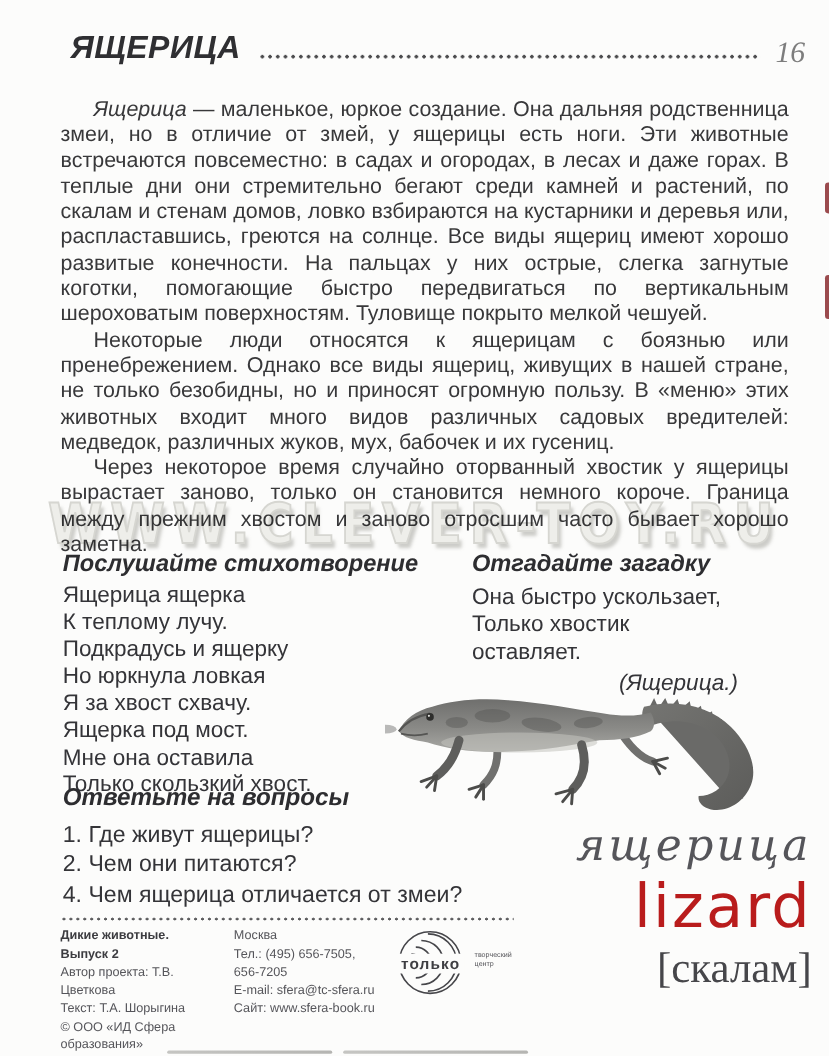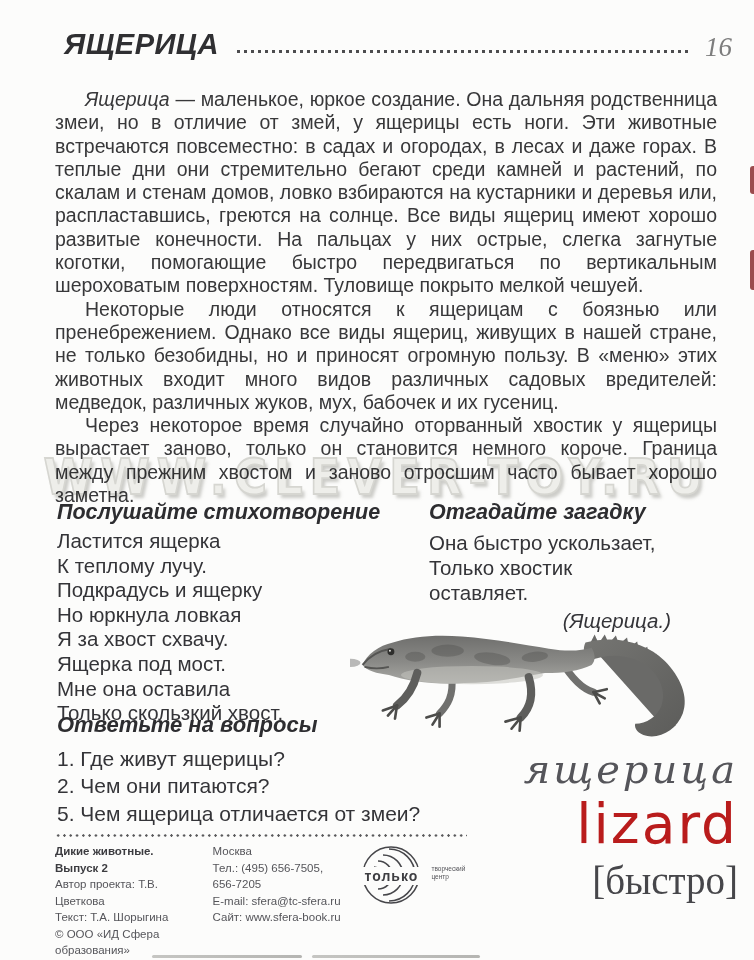--- a/index.html
+++ b/index.html
@@ -79,21 +79,21 @@
   <div class="bodytext">
     <p><span class="lead-italic">Ящерица</span><span> — маленькое, юркое создание. Она дальняя родственница змеи, но в отличие от змей, у ящерицы есть ноги. Эти животные встречаются повсеместно: в садах и огородах, в лесах и даже горах. В теплые дни они стремительно бегают среди камней и растений, по скалам и стенам домов, ловко взбираются на кустарники и деревья или, распластавшись, греются на солнце. Все виды ящериц имеют хорошо развитые конечности. На пальцах у них острые, слегка загнутые коготки, помогающие быстро передвигаться по вертикальным шероховатым поверхностям. Туловище покрыто мелкой чешуей.</span></p>
     <p>Некоторые люди относятся к ящерицам с боязнью или пренебрежением. Однако все виды ящериц, живущих в нашей стране, не только безобидны, но и приносят огромную пользу. В «меню» этих животных входит много видов различных садовых вредителей: медведок, различных жуков, мух, бабочек и их гусениц.</p>
     <p>Через некоторое время случайно оторванный хвостик у ящерицы вырастает заново, только он становится немного короче. Граница между прежним хвостом и заново отросшим часто бывает хорошо заметна.</p>
   </div>
 
   <div class="watermark">WWW.CLEVER-TOY.RU</div>
 
   <div class="poem">
     <div class="sect-heading">Послушайте стихотворение</div>
-    <div class="line">Ластится ящерка</div>
+    <div class="line">Ящерица ящерка</div>
     <div class="line">К теплому лучу.</div>
     <div class="line">Подкрадусь и ящерку</div>
     <div class="line">Но юркнула ловкая</div>
     <div class="line">Я за хвост схвачу.</div>
     <div class="line">Ящерка под мост.</div>
     <div class="line">Мне она оставила</div>
     <div class="line">Только скользкий хвост.</div>
   </div>
 
   <div class="riddle">
@@ -160,27 +160,27 @@
       <path d="M240,93 l13,-3"></path>
         <path d="M240,93 l11,6"></path>
         <path d="M240,93 l6,11"></path>
     </g>
   </svg>
 
   <div class="questions">
     <div class="sect-heading">Ответьте на вопросы</div>
     <div class="q">1. Где живут ящерицы?</div>
     <div class="q">2. Чем они питаются?</div>
-    <div class="q">5. Чем ящерица отличается от змеи?</div>
+    <div class="q">4. Чем ящерица отличается от змеи?</div>
   </div>
 
   <div class="vocab">
     <div class="vocab-ru">ящерица</div>
     <div class="vocab-en">lizard</div>
-    <div class="vocab-tr">[быстро]</div>
+    <div class="vocab-tr">[скалам]</div>
   </div>
 
   <div class="footer">
     <div class="footer-dots"></div>
     <div class="footer-cols">
       <div class="fcol c1">
         <div class="fline-bold">Дикие животные. Выпуск 2</div>
         <div>Автор проекта: Т.В. Цветкова</div>
         <div>Текст: Т.А. Шорыгина</div>
         <div>© ООО «ИД Сфера образования»</div>

